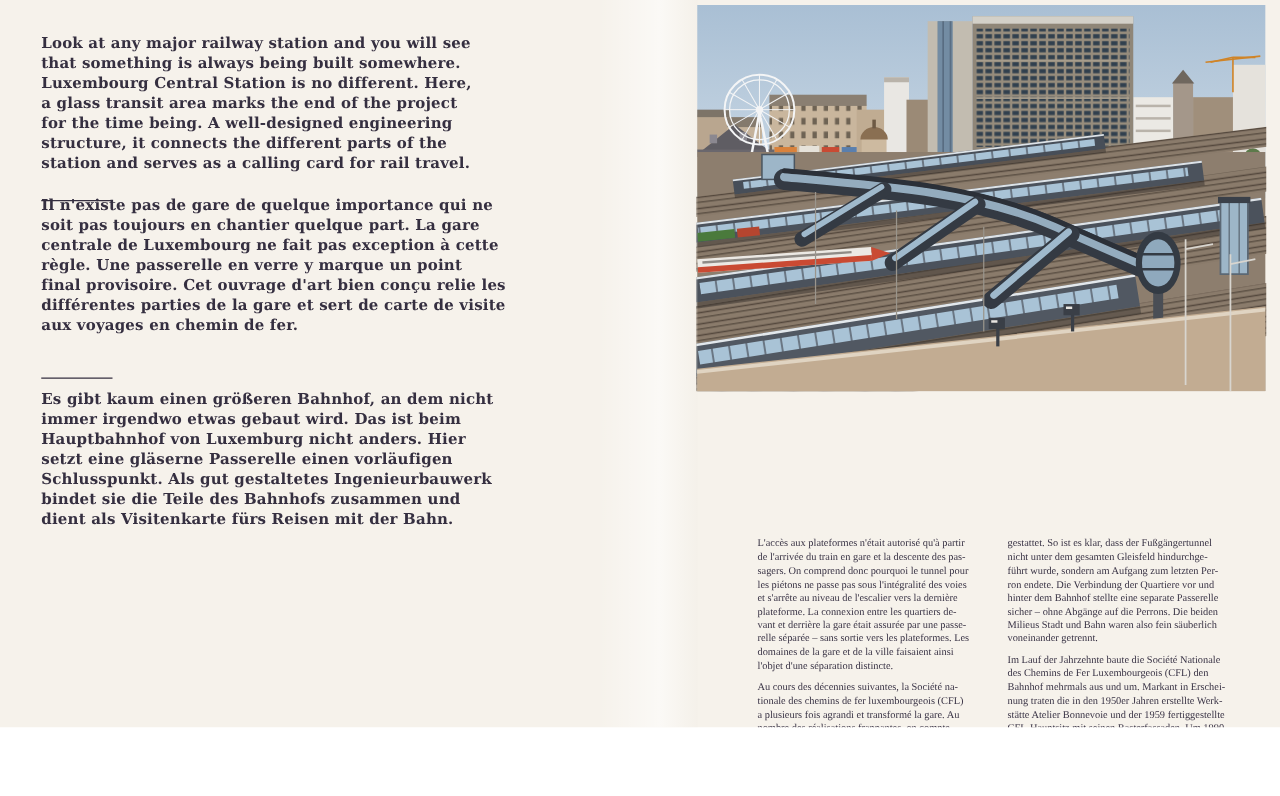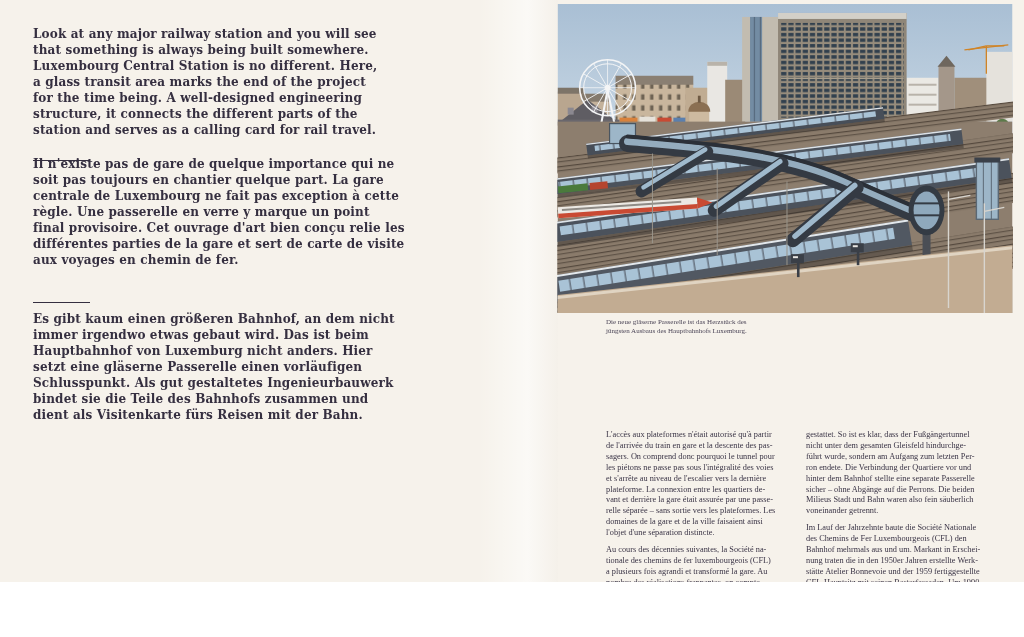--- a/index.html
+++ b/index.html
@@ -303,22 +303,20 @@
         <g stroke="#9a958c" stroke-width="1">
           <line x1="95" y1="240" x2="95" y2="150"></line>
           <line x1="160" y1="252" x2="160" y2="165"></line>
           <line x1="230" y1="262" x2="230" y2="178"></line>
         </g>
       </g>
     </svg>
   </div>
 
   <div class="caption">
-    <p>Die neue gläserne Passerelle ist das Herzstück des
-jüngsten Ausbaus des Hauptbahnhofs Luxemburg.</p>
   </div>
 
   <div class="col col-fr">
     <p>L'accès aux plateformes n'était autorisé qu'à partir
 de l'arrivée du train en gare et la descente des pas-
 sagers. On comprend donc pourquoi le tunnel pour
 les piétons ne passe pas sous l'intégralité des voies
 et s'arrête au niveau de l'escalier vers la dernière
 plateforme. La connexion entre les quartiers de-
 vant et derrière la gare était assurée par une passe-

